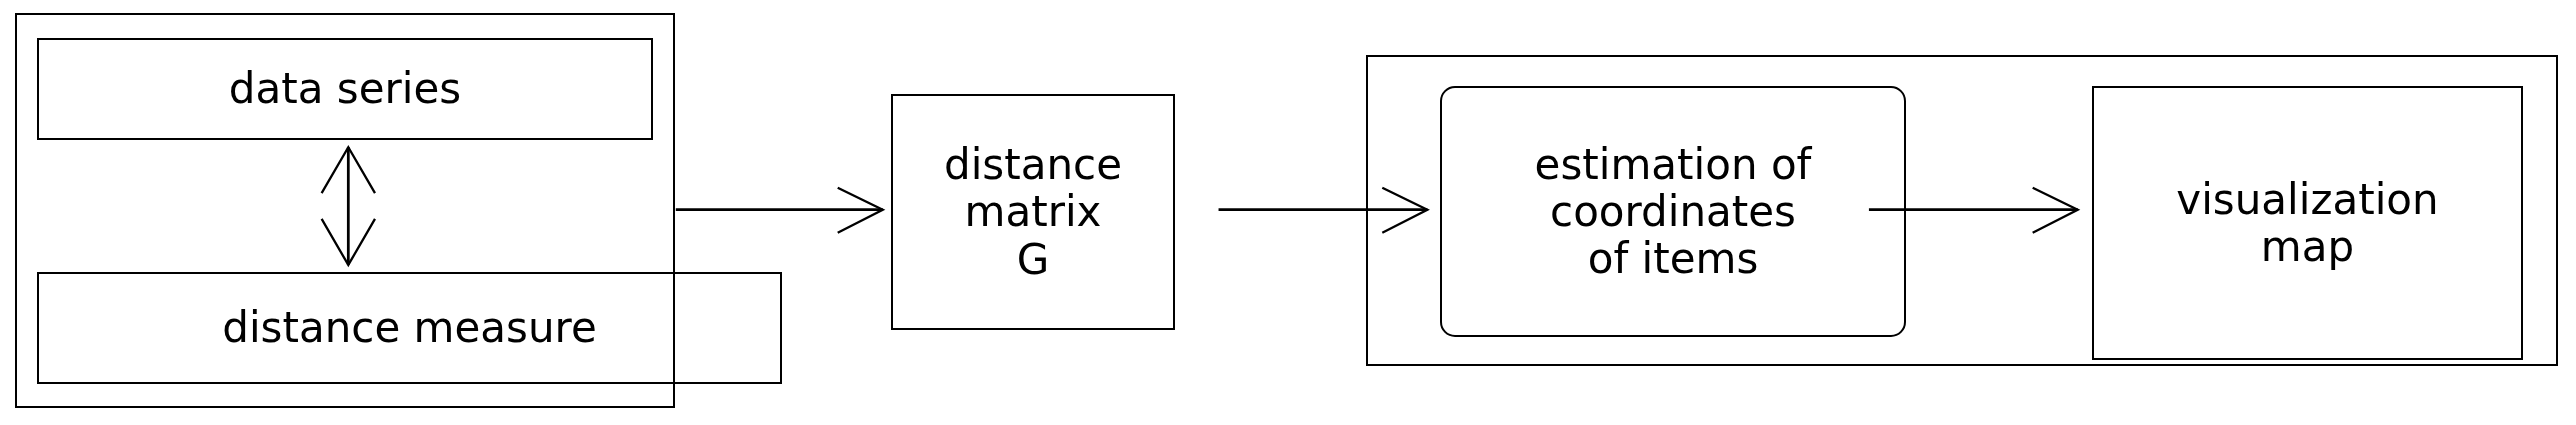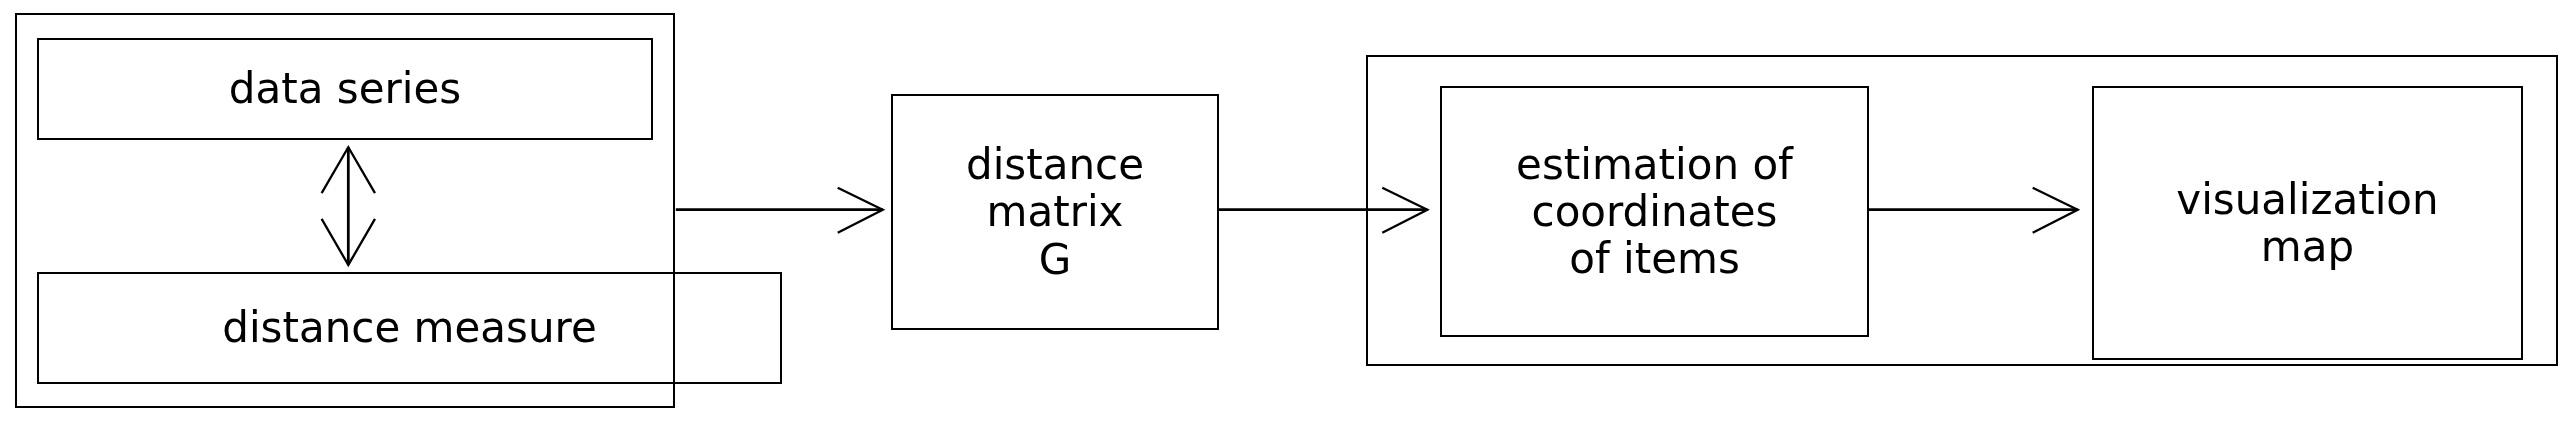--- a/index.html
+++ b/index.html
@@ -46,23 +46,23 @@
     top: 0;
     width: 2576px;
     height: 425px;
     pointer-events: none;
   }
 
   
   #group-input        { left: 14.7px;   top: 13px;  width: 660px;  height: 395px; }
   #box-data-series    { left: 37px;   top: 38px;  width: 616px;  height: 102px; }
   #box-distance-measure { left: 37px; top: 272px; width: 745px;  height: 112px; }
-  #box-distance-matrix  { left: 891px; top: 94px; width: 328px; height: 236px; }
+  #box-distance-matrix  { left: 891px; top: 94px; width: 284px; height: 236px; }
   #group-processing   { left: 1366px; top: 55px;  width: 1192px; height: 311px; }
-  #box-estimation     { left: 1440px; top: 86px;  width: 429px;  height: 251px; }
+  #box-estimation     { left: 1440px; top: 86px;  width: 466px;  height: 251px; border-radius: 15px; }
   #box-visualization  { left: 2092px; top: 86px;  width: 431px;  height: 274px; }
 </style>
 </head>
 <body>
 
 <div id="canvas">
 
   <svg class="edge-svg" viewBox="0 0 2797 462">
     <g stroke="#000000" fill="none" stroke-linecap="butt">
 

